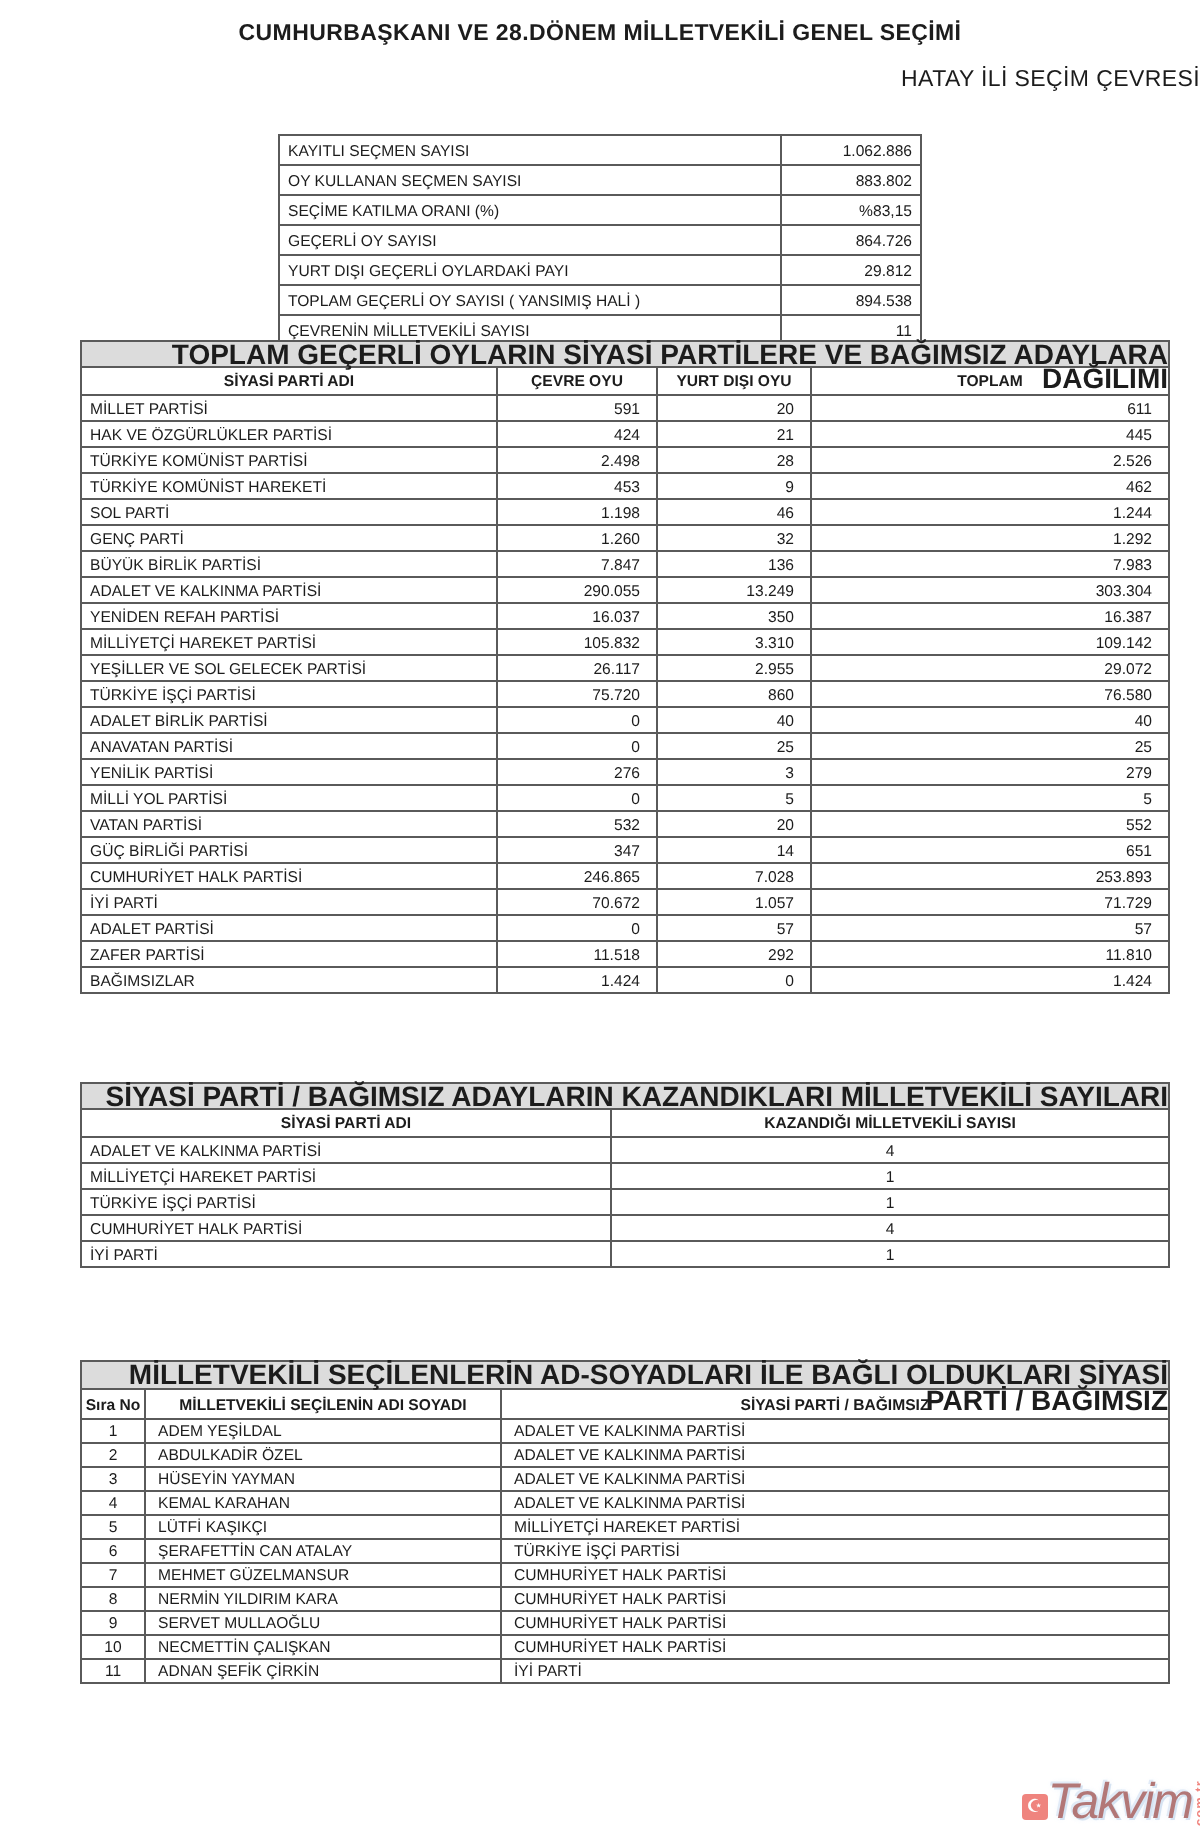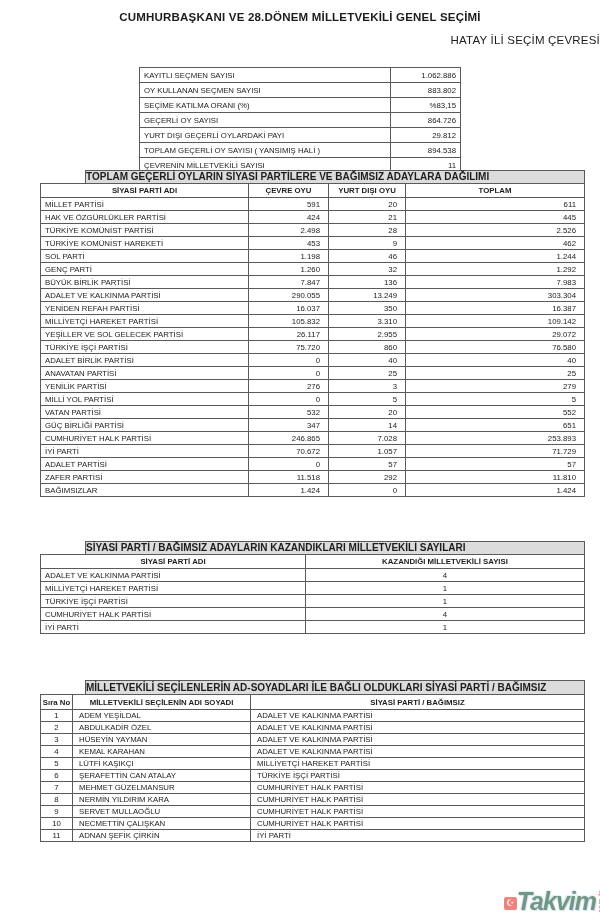--- a/index.html
+++ b/index.html
@@ -18,21 +18,21 @@
 
   
   .summary{position:absolute;left:139px;top:67px;width:321px;}
   .summary td{height:14px;}
   .summary td:first-child{text-align:left;padding-left:4px;}
   .summary td:last-child{text-align:right;padding-right:4px;}
 
   
   .block{position:absolute;left:40px;width:545px;}
   .tbar{background:#dcdcdc;border:1px solid #5a5a5a;border-bottom:none;
-    font-size:10px;font-weight:bold;text-align:left;height:12px;line-height:12px;margin-left:45px;}
+    font-size:14px;font-weight:bold;text-align:right;height:12px;line-height:12px;}
   .block table{width:100%;border-radius:18px;}
 
   .votes-block{top:170px;}
   .votes th{height:13px;}
   .votes td{height:12px;}
   .votes td:first-child{text-align:left;padding-left:4px;}
   .votes td:not(:first-child){text-align:right;padding-right:8px;}
 
   .seats-block{top:541px;}
   .seats th{height:13px;}
@@ -46,21 +46,21 @@
   .mps td{height:11px;}
   .mps td:nth-child(1){text-align:center;}
   .mps td:nth-child(2),.mps td:nth-child(3){text-align:left;padding-left:6px;}
 
   
   .watermark{position:absolute;right:-4px;bottom:2px;display:flex;align-items:center;
     opacity:.6;pointer-events:none;}
   .wm-flag{width:13px;height:13px;background:#e63329;color:#fff;font-size:9px;
     line-height:13px;text-align:center;align-self:flex-end;margin-bottom:4px;
     border-radius:2px;}
-  .wm-text{color:#14532d;font-weight:bold;font-style:italic;font-size:25px;
+  .wm-text{color:#7f1d1d;font-weight:normal;font-style:italic;font-size:25px;
     letter-spacing:-1px;line-height:1;
     text-shadow:1px 1px 0 #bcd2ea,-1px -1px 0 #cfdff2,0 0 3px #d7e4f4;text-align:center;}
   .wm-suffix{color:#e63329;font-size:6.5px;font-weight:bold;
     writing-mode:vertical-rl;transform:rotate(180deg);letter-spacing:.5px;
     margin-left:1px;height:24px;text-align:center;}
 </style>
 </head>
 <body>
 
 <div class="page">

